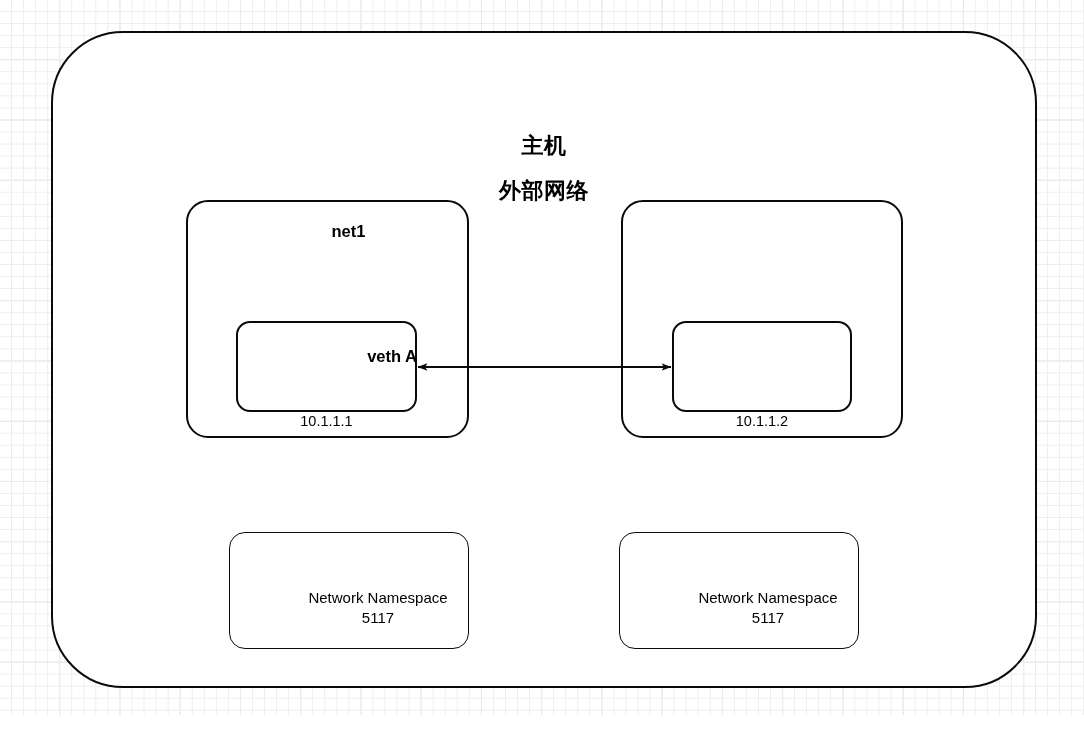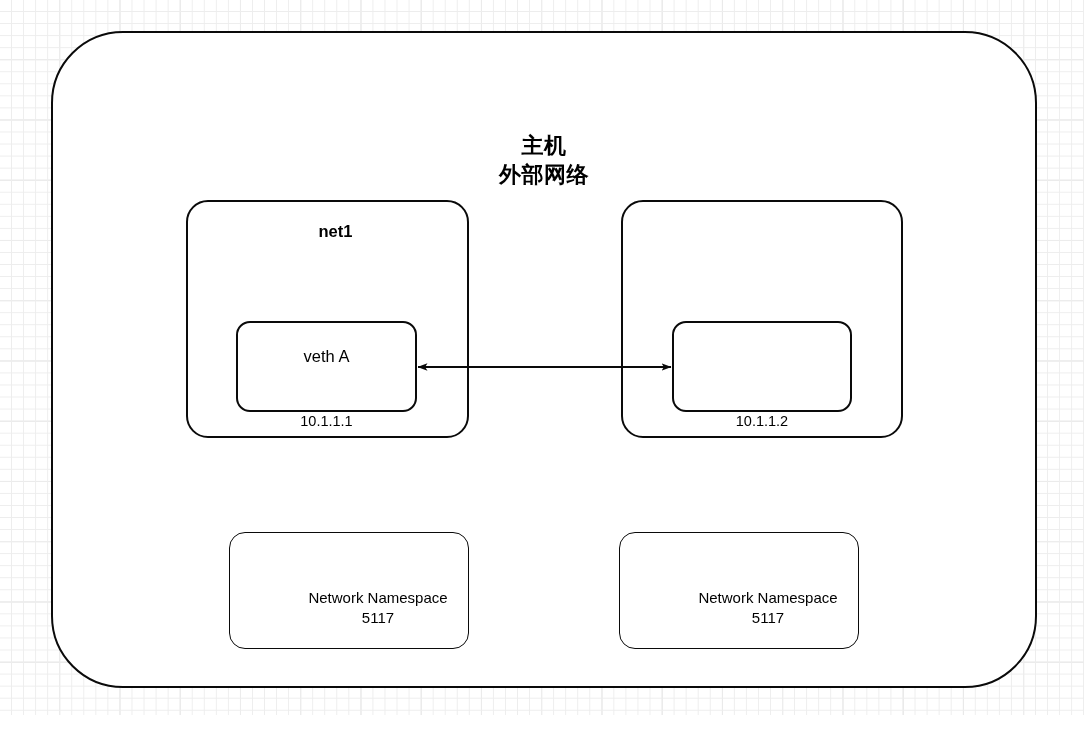--- a/index.html
+++ b/index.html
@@ -91,34 +91,35 @@
   }
 
   .host-title {
     left: 51px;
     top: 102px;
     width: 986px;
     font-size: 22px;
     font-weight: bold;
     letter-spacing: 0.5px;
   }
-  .host-title .line2 { display: block; }
+  .host-title .line2 { display: block; margin-top: 16px; }
 
   .net-label {
     top: 221px;
     font-size: 16.5px;
     font-weight: bold;
   }
-  .net1-label { left: 194px; width: 283px; }
+  .net1-label { left: 186px; width: 283px; padding-left: 21px; }
   .net2-label { left: 621px; width: 282px; }
 
   .veth-name {
     top: 346px;
     font-size: 16.5px;
-    font-weight: normal;
+    font-weight: bold;
+    text-align: right;
   }
   .veth-ip {
     top: 388px;
     font-size: 14.5px;
     font-weight: normal;
     margin-top: 24px;
   }
   .veth-a-text { left: 236px; width: 181px; }
   .veth-b-text { left: 672px; width: 180px; }
 

